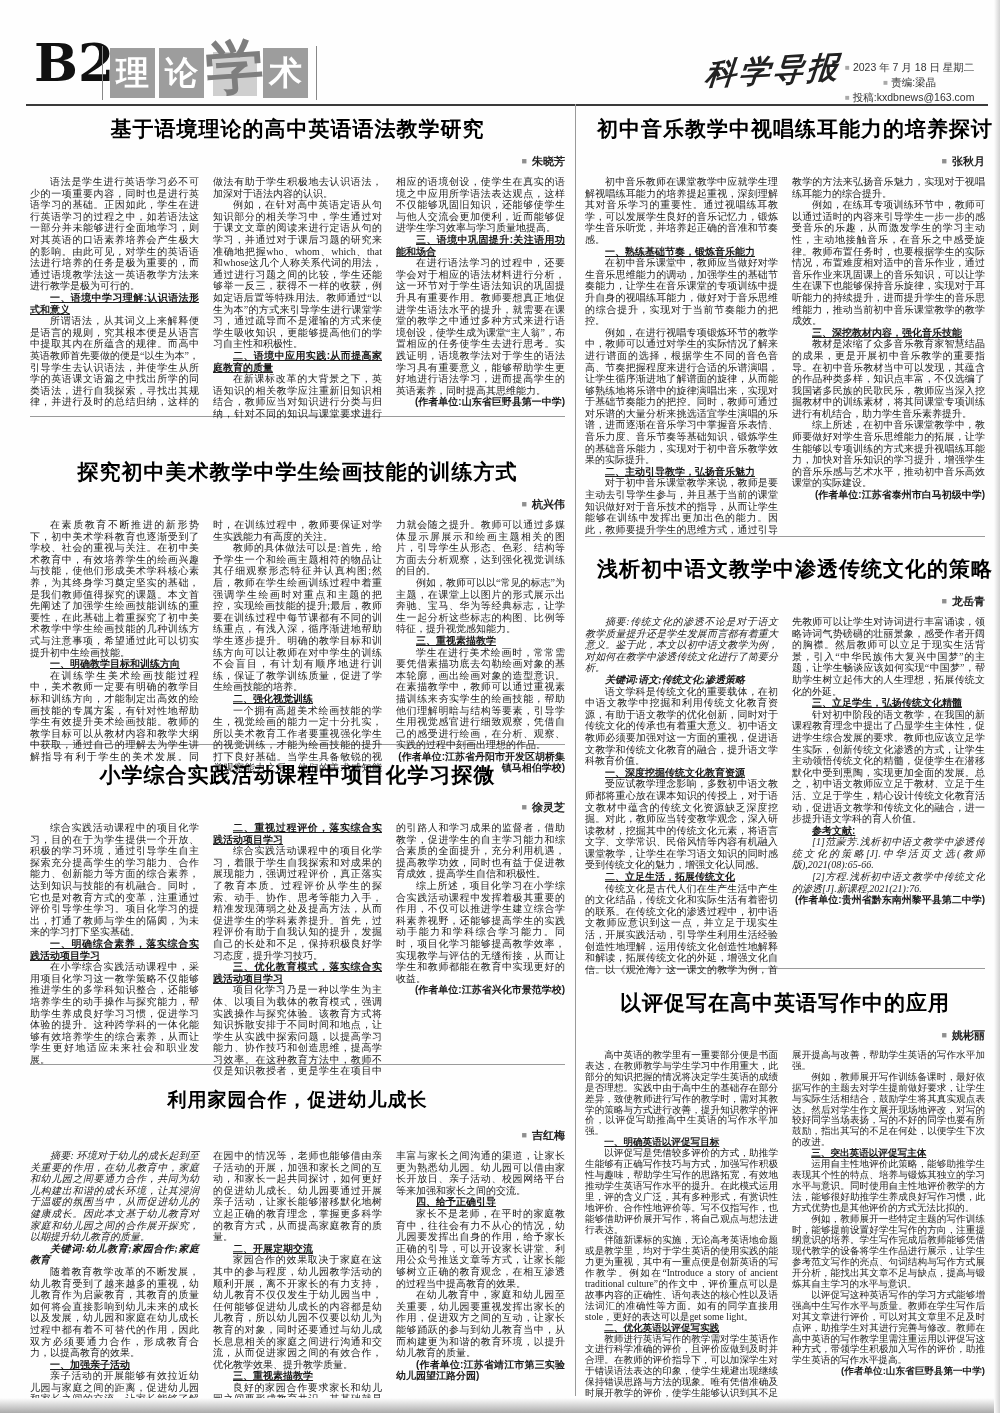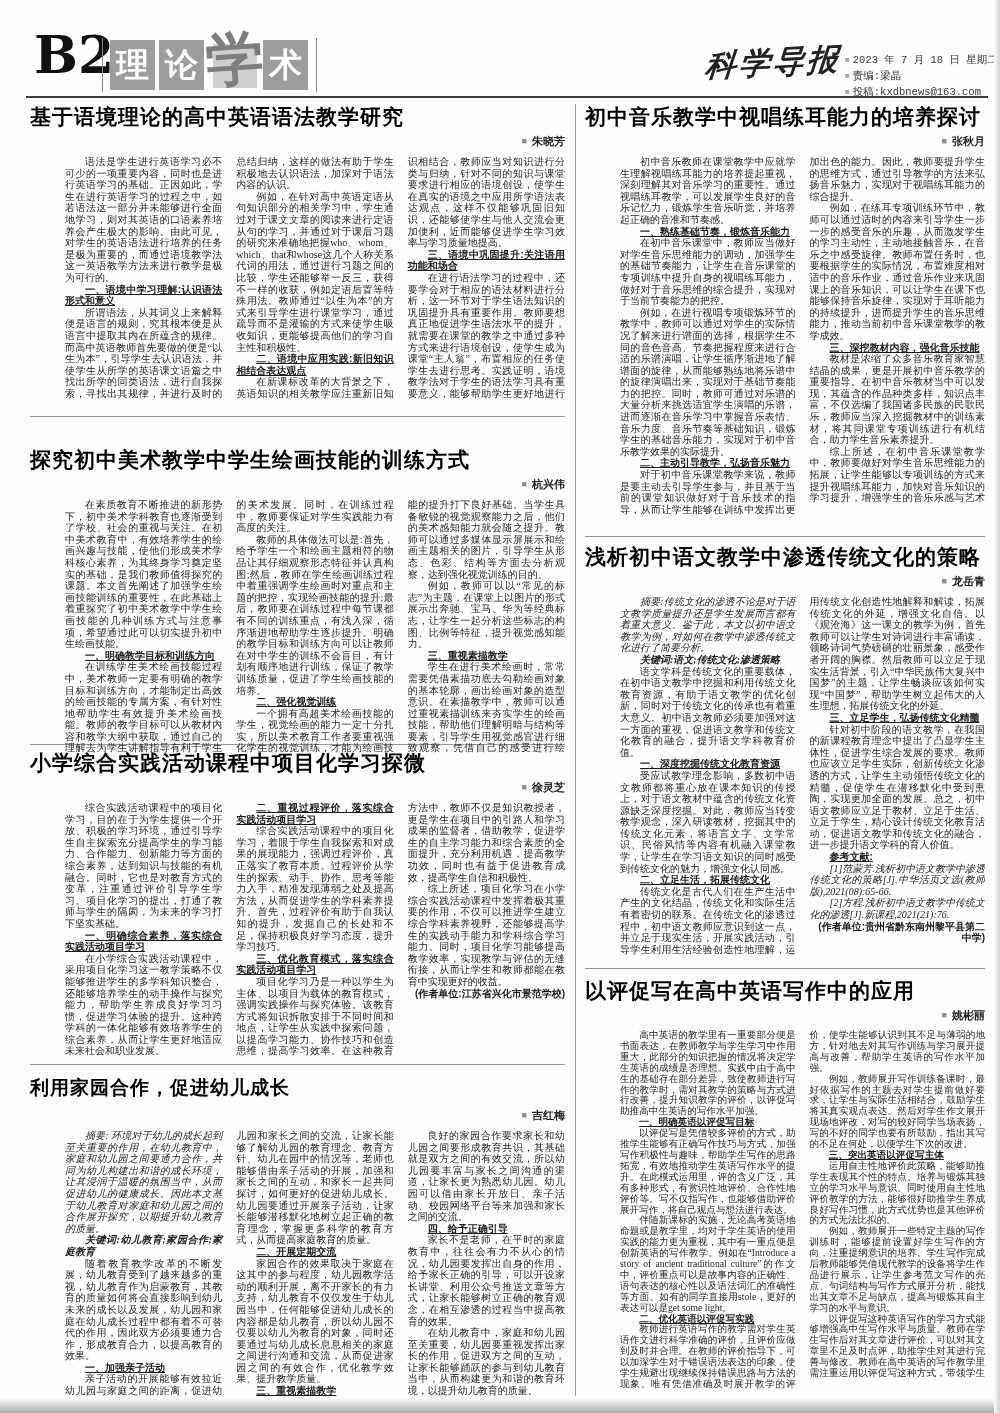--- a/index.html
+++ b/index.html
@@ -1,45 +1,45 @@
 <!DOCTYPE html>
 <html><head>
 <meta charset="utf-8">
 <style>
   html,body{margin:0;padding:0;background:#e9e9e9;}
   #page{position:relative;width:1000px;height:1413px;background:#fefefe;margin:0 auto;overflow:hidden;
         font-family:"Liberation Serif","DejaVu Serif",serif;color:#1c1c1c;}
   
-  #hdr{position:absolute;left:0;top:0;width:1000px;height:97px;}
+  #hdr{position:absolute;left:0;top:8px;width:1000px;height:97px;}
   .pageno{position:absolute;left:34px;top:24px;font-family:"DejaVu Serif",serif;font-size:52px;font-weight:700;color:#111;}
   .hv{position:absolute;top:38px;width:1px;height:54px;background:#888;}
   .secblock{position:absolute;top:40px;width:45px;height:50px;background:#9d9d9d;color:#fff;
             font-family:"Liberation Sans",sans-serif;font-weight:700;font-size:33px;line-height:50px;text-align:center;}
   .secart{position:absolute;top:28px;width:56px;height:66px;color:#7e7e7e;font-family:"DejaVu Serif",serif;
           font-weight:700;font-size:58px;line-height:62px;text-align:center;transform:rotate(-4deg);}
   .secartbg{position:absolute;top:44px;width:44px;height:44px;background:#cfcfcf;}
   .masthead{position:absolute;left:705px;top:42px;font-family:"DejaVu Serif",serif;font-style:italic;font-weight:700;
             font-size:31px;color:#222;letter-spacing:3px;transform:rotate(-3deg) skewX(-8deg);}
   .hinfo{position:absolute;left:845px;top:52px;font-size:10.5px;line-height:15px;color:#333;
-         font-family:Liberation Mono, monospace;white-space:nowrap;}
+         font-family:Liberation Sans, sans-serif;white-space:nowrap;text-align:center;}
   .hinfo .isq{color:#a9a9a9;font-size:8px;margin-right:3px;vertical-align:1px;}
   .hrule-main{position:absolute;left:26px;top:96px;width:962px;height:2px;background:#3a3a3a;}
   
   .hrule{position:absolute;height:1px;background:#9a9a9a;}
   .vrule{position:absolute;width:1px;background:#9a9a9a;}
   
   .article{position:absolute;}
-  .title{margin:0;font-family:"Liberation Sans",sans-serif;font-weight:700;
+  .title{margin:12px;text-align:center;font-family:"Liberation Sans",sans-serif;font-weight:700;
          font-size:21px;line-height:26px;color:#000;letter-spacing:1px;white-space:nowrap;}
   .t27 .title{font-size:19px;line-height:32px;}
   .byline{margin:4px 0 8px 0;text-align:right;font-family:"Liberation Sans",sans-serif;
           font-weight:700;font-size:11px;line-height:14px;color:#222;}
   .byline .sq{color:#8f8f8f;font-size:9px;margin-right:5px;vertical-align:1px;}
   .body{column-gap:14px;column-fill:auto;text-align:justify;overflow:hidden;
-        font-size:10px;line-height:11.6px;margin-left:35px;}
+        font-size:10px;line-height:11.6px;}
   .cols3{column-count:3;}
   .cols2{column-count:2;}
   .tight{font-size:9.6px;line-height:10.9px;}
   .body p{margin:0;text-indent:2em;}
   .body p.h,.body p.refh{font-weight:700;font-family:"Liberation Sans",sans-serif;text-decoration:underline;}
   .body p.abs,.body p.kw,.body p.ref{font-style:italic;}
   .body p.kw{font-weight:700;}
   .body p.sig{font-weight:700;font-family:"Liberation Sans",sans-serif;text-align:right;text-indent:0;}
   .body p.sigl{font-weight:700;font-family:"Liberation Sans",sans-serif;}
   
@@ -79,21 +79,21 @@
   <div class="hrule" style="left:585px;top:968px;width:400px"></div>
 
   <section class="article" style="left:30px;top:104px;width:535px">
     <h1 class="title">基于语境理论的高中英语语法教学研究</h1>
     <div class="byline"><span class="sq">■</span><span>朱晓芳</span></div>
     <div class="body cols3" style="height:252px">
         <p class="p">语法是学生进行英语学习必不可少的一项重要内容，同时也是进行英语学习的基础。正因如此，学生在进行英语学习的过程之中，如若语法这一部分并未能够进行全面地学习，则对其英语的口语素养培养会产生极大的影响。由此可见，对学生的英语语法进行培养的任务是极为重要的，而通过语境教学法这一英语教学方法来进行教学是极为可行的。</p>
         <p class="h">一、语境中学习理解:认识语法形式和意义</p>
         <p class="p">所谓语法，从其词义上来解释便是语言的规则，究其根本便是从语言中提取其内在所蕴含的规律。而高中英语教师首先要做的便是“以生为本”，引导学生去认识语法，并使学生从所学的英语课文语篇之中找出所学的同类语法，进行自我探索，寻找出其规律，并进行及时的总结归纳，这样的做法有助于学生积极地去认识语法，加深对于语法内容的认识。</p>
         <p class="p">例如，在针对高中英语定语从句知识部分的相关学习中，学生通过对于课文文章的阅读来进行定语从句的学习，并通过对于课后习题的研究来准确地把握who、whom、which、that和whose这几个人称关系代词的用法，通过进行习题之间的比较，学生还能够举一反三，获得不一样的收获，例如定语后置等特殊用法。教师通过“以生为本”的方式来引导学生进行课堂学习，通过疏导而不是灌输的方式来使学生吸收知识，更能够提高他们的学习自主性和积极性。</p>
-        <p class="h">二、语境中应用实践:新旧知识相结合表达观点</p>
+        <p class="h">二、语境中应用实践:从而提高家庭教育的质量</p>
         <p class="p">在新课标改革的大背景之下，英语知识的相关教学应注重新旧知识相结合，教师应当对知识进行分类与归纳，针对不同的知识与课堂要求进行相应的语境创设，使学生在真实的语境之中应用所学语法表达观点，这样不仅能够巩固旧知识，还能够使学生与他人交流会更加便利，近而能够促进学生学习效率与学习质量地提高。</p>
         <p class="h">三、语境中巩固提升:关注语用功能和场合</p>
         <p class="p">在进行语法学习的过程中，还要学会对于相应的语法材料进行分析，这一环节对于学生语法知识的巩固提升具有重要作用。教师要想真正地促进学生语法水平的提升，就需要在课堂的教学之中通过多种方式来进行语境创设，使学生成为课堂“主人翁”，布置相应的任务使学生去进行思考。实践证明，语境教学法对于学生的语法学习具有重要意义，能够帮助学生更好地进行语法学习，进而提高学生的英语素养，同时提高其思维能力。</p>
         <p class="sig">(作者单位:山东省巨野县第一中学)</p>
       </div>
   </section>
 
   <section class="article" style="left:30px;top:447px;width:535px">
     <h1 class="title">探究初中美术教学中学生绘画技能的训练方式</h1>
     <div class="byline"><span class="sq">■</span><span>杭兴伟</span></div>

